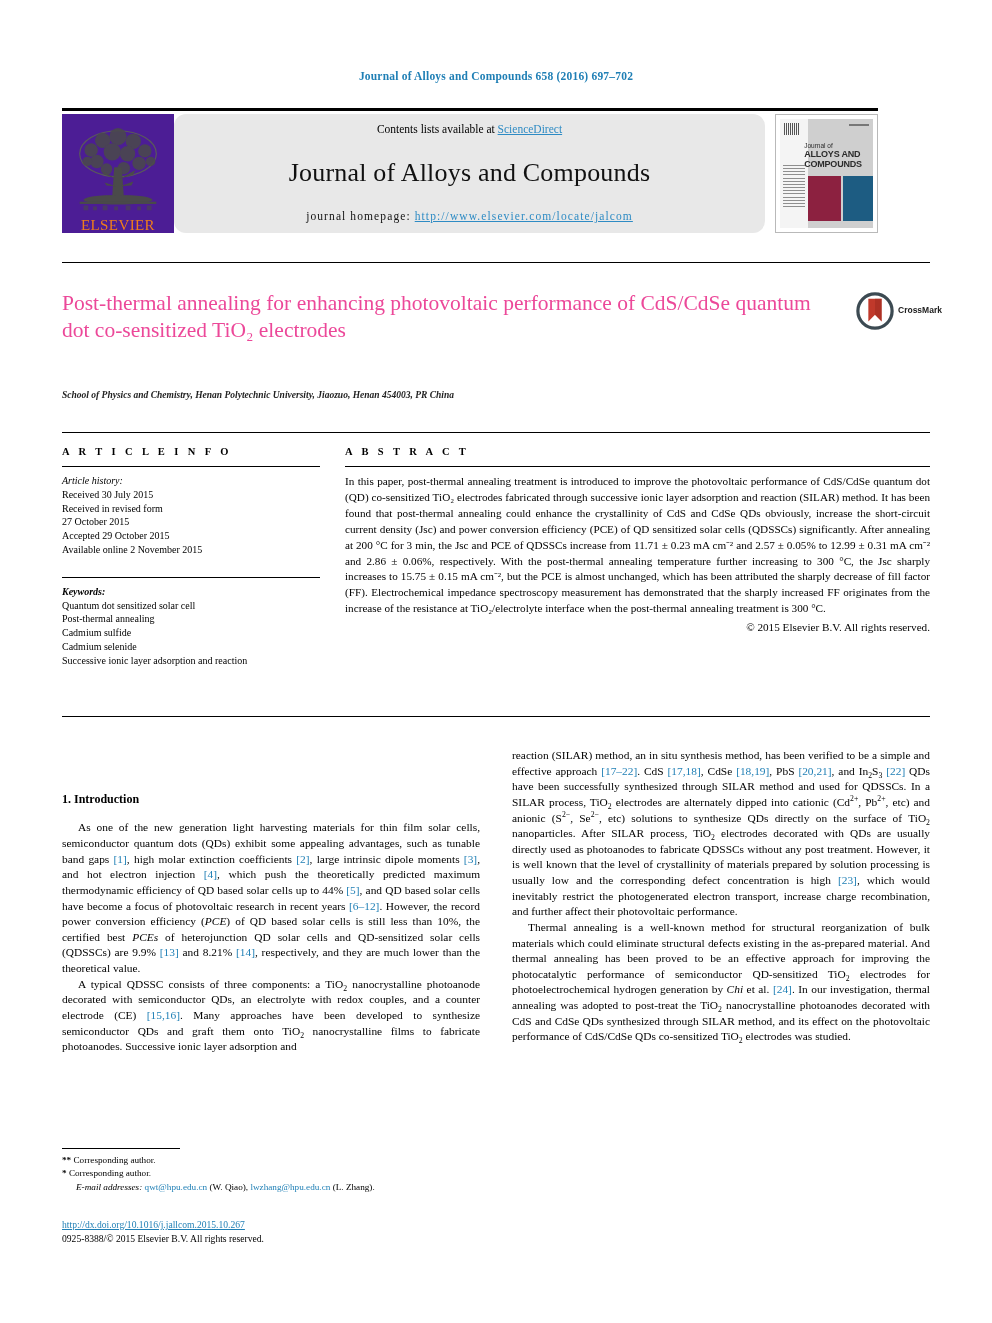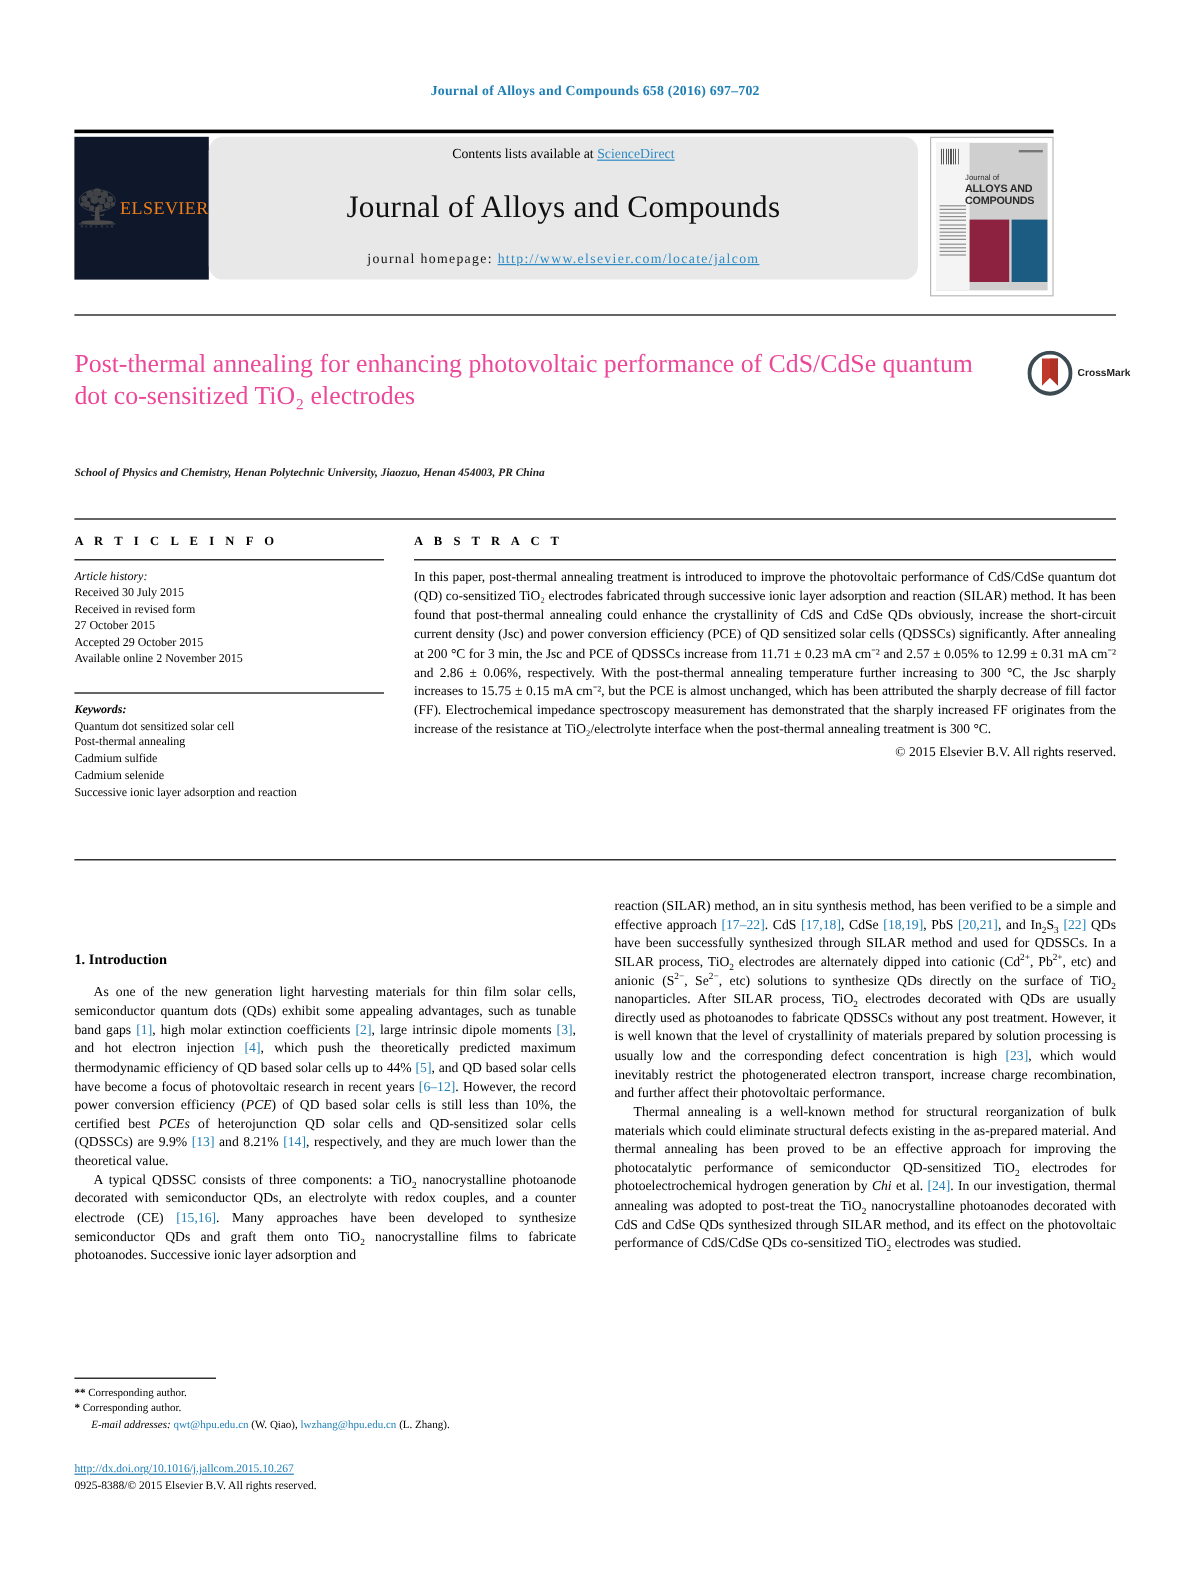--- a/index.html
+++ b/index.html
@@ -17,42 +17,42 @@
   }
 
   
   .masthead{
     position:absolute;left:62px;top:108px;width:816px;height:122px;
     border-top:3px solid #000;
   }
   .mast-inner{position:absolute;left:0;top:3px;width:816px;height:119px;}
   .elsevier-block{
     position:absolute;left:0;top:0;width:112px;height:119px;
-    display:flex;flex-direction:row;align-items:center;justify-content:flex-end;
-    background:#0f172a;
+    display:flex;flex-direction:column;align-items:center;justify-content:flex-end;
+    background:#4c1d95;
   }
   .tree-svg{width:96px;height:92px;display:block;}
   .elsevier-word{
     font-family:"Liberation Serif",serif;font-size:15px;color:#ef7d1a;
     letter-spacing:.4px;line-height:1;margin-top:1px;font-weight:400;
   }
   .mast-center{
     position:absolute;left:112px;top:0;width:591px;height:119px;
     background:#e8e8e8;display:flex;flex-direction:column;
     align-items:center;justify-content:space-between;padding:9px 0 11px 0;
     box-sizing:border-box;
     border-radius:12px;
   }
   .contents-line{font-size:11.5px;color:#000;}
   .contents-line .sd{color:#2e8bc4;}
   .journal-title{font-size:26px;letter-spacing:.2px;color:#111;}
   .homepage-line{font-size:11.5px;letter-spacing:1.1px;color:#111;}
   .homepage-line .url{color:#2e8bc4;}
   .cover-thumb{
-    position:absolute;left:713px;top:0;width:103px;height:133px;
+    position:absolute;left:713px;top:0;width:103px;height:119px;
     border:1px solid #b9b9b9;box-sizing:border-box;background:#fff;
     padding:4px;
   }
   .cover-inner{position:relative;width:100%;height:100%;background:#cfcfcf;overflow:hidden;}
   .cov-left{position:absolute;left:0;top:0;width:30%;height:100%;background:#f4f4f4;}
   .cov-maroon{position:absolute;left:30%;top:52%;width:36%;height:42%;background:#8c2140;}
   .cov-blue{position:absolute;left:68%;top:52%;width:32%;height:42%;background:#1d5c82;}
   .cov-title{
     position:absolute;left:26%;top:21%;width:74%;color:#2b2b2b;
     font-size:6.5px;line-height:1.12;font-family:"Liberation Sans",sans-serif;

